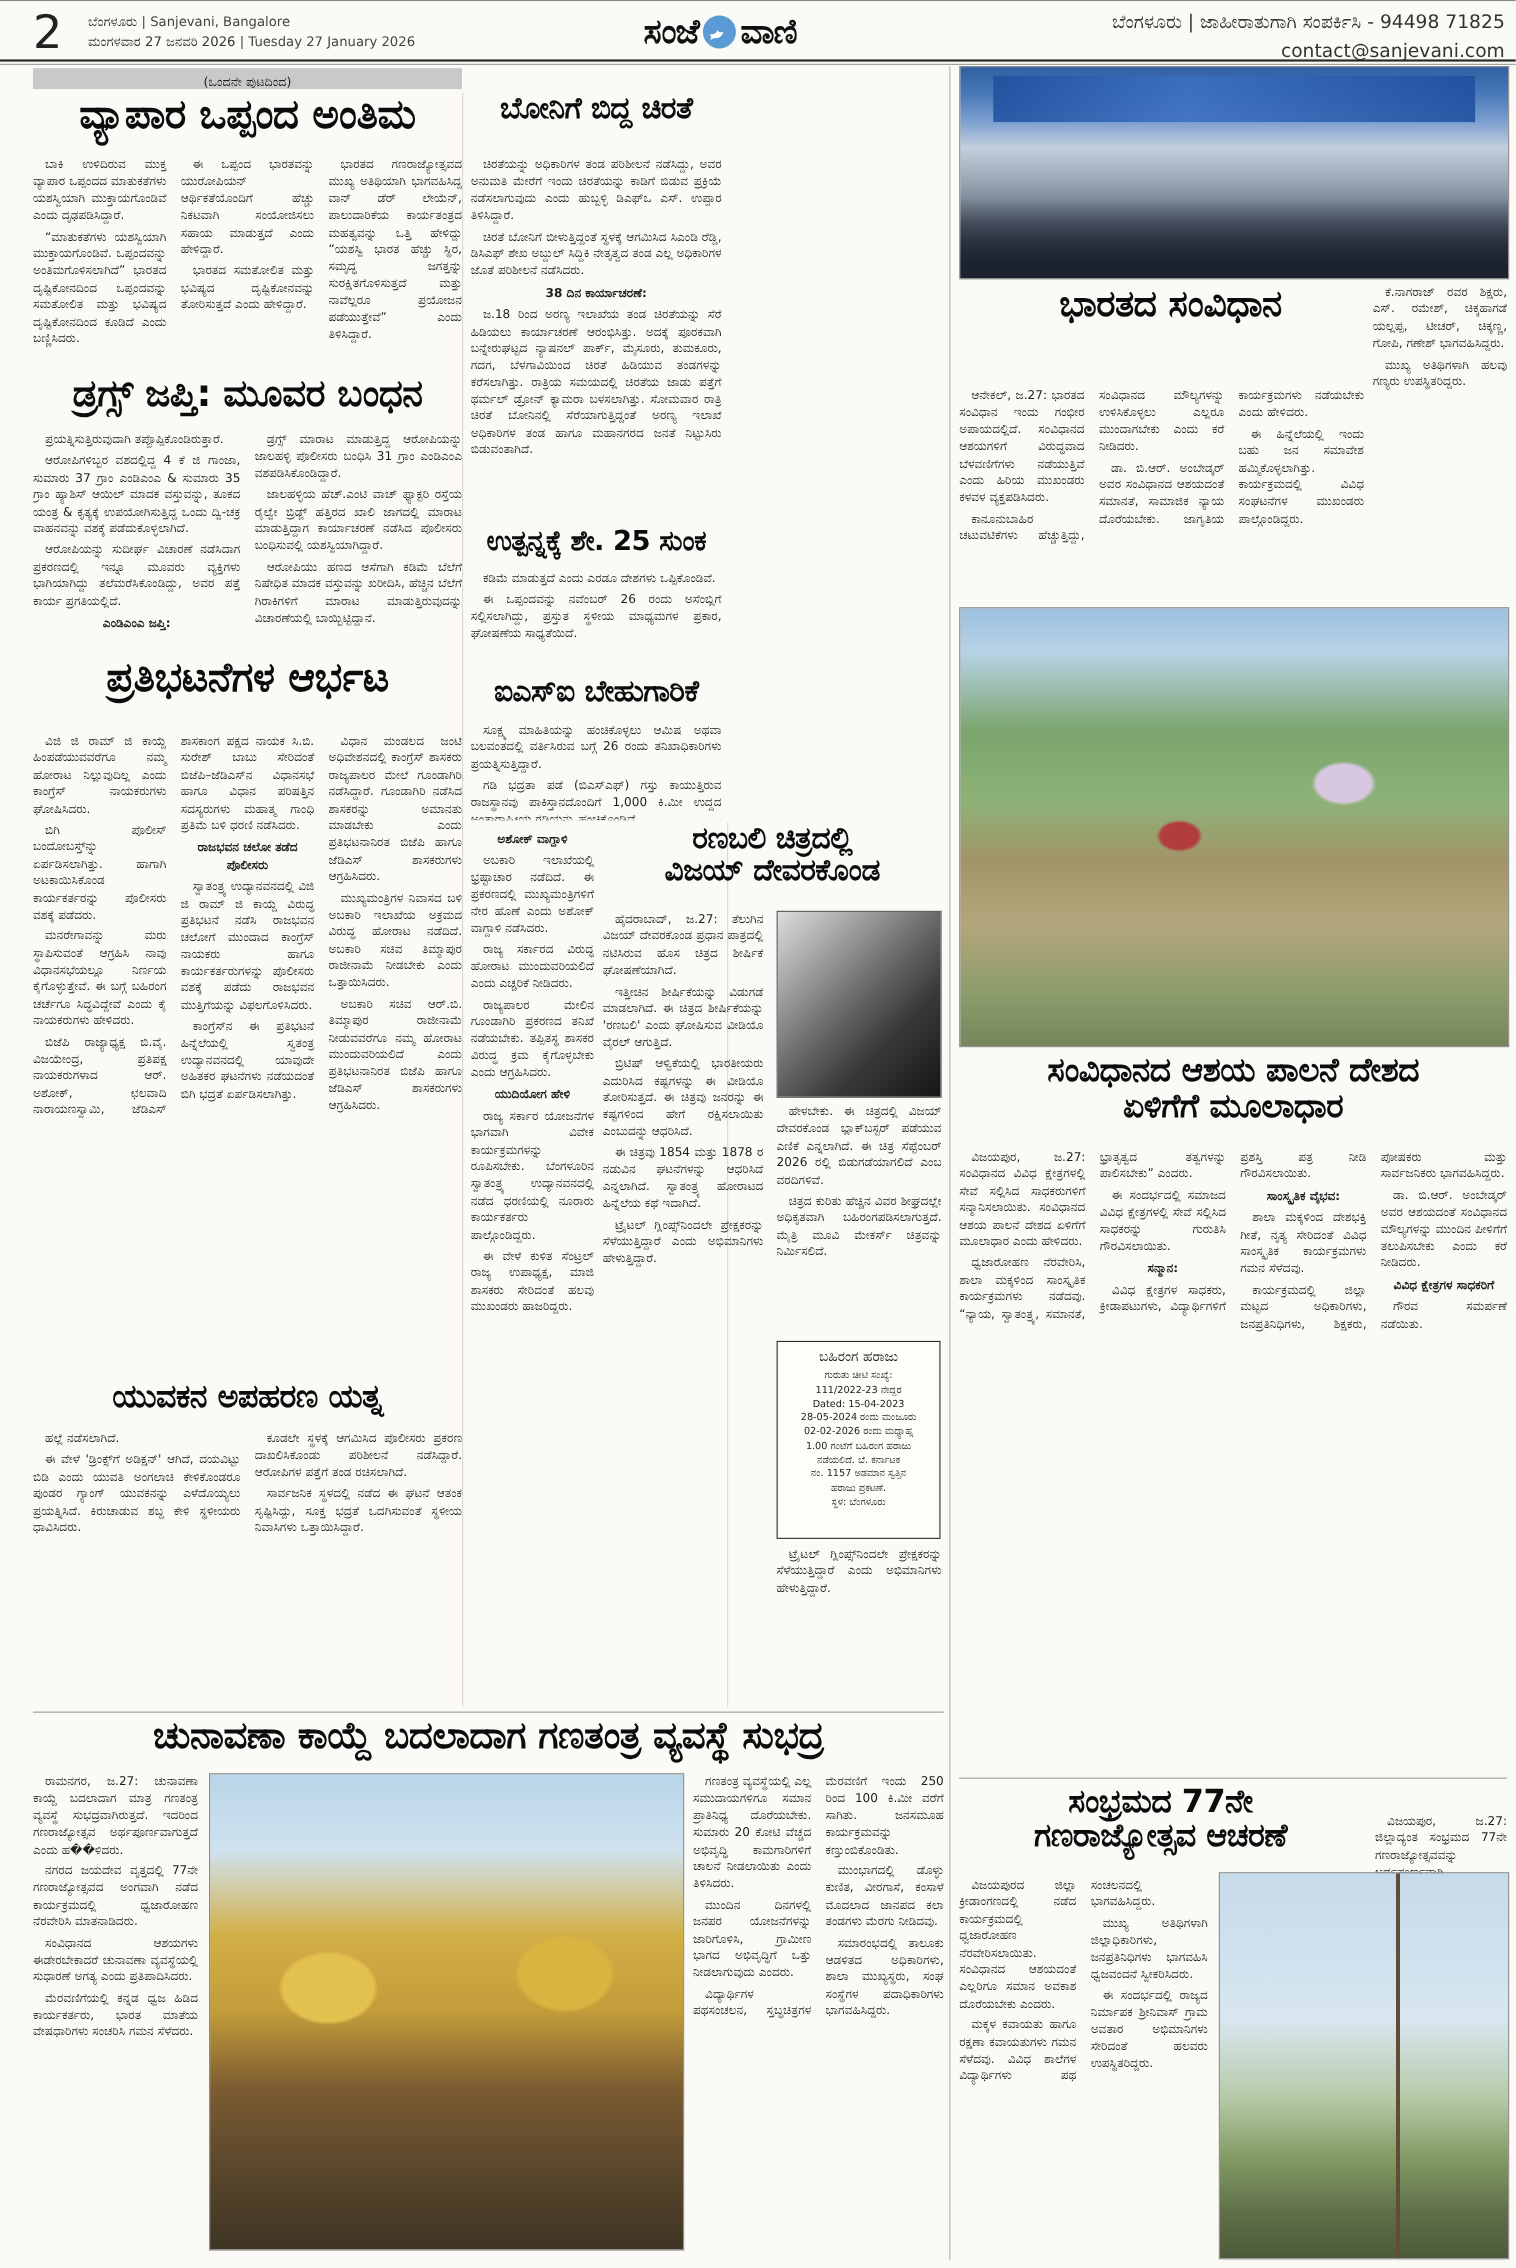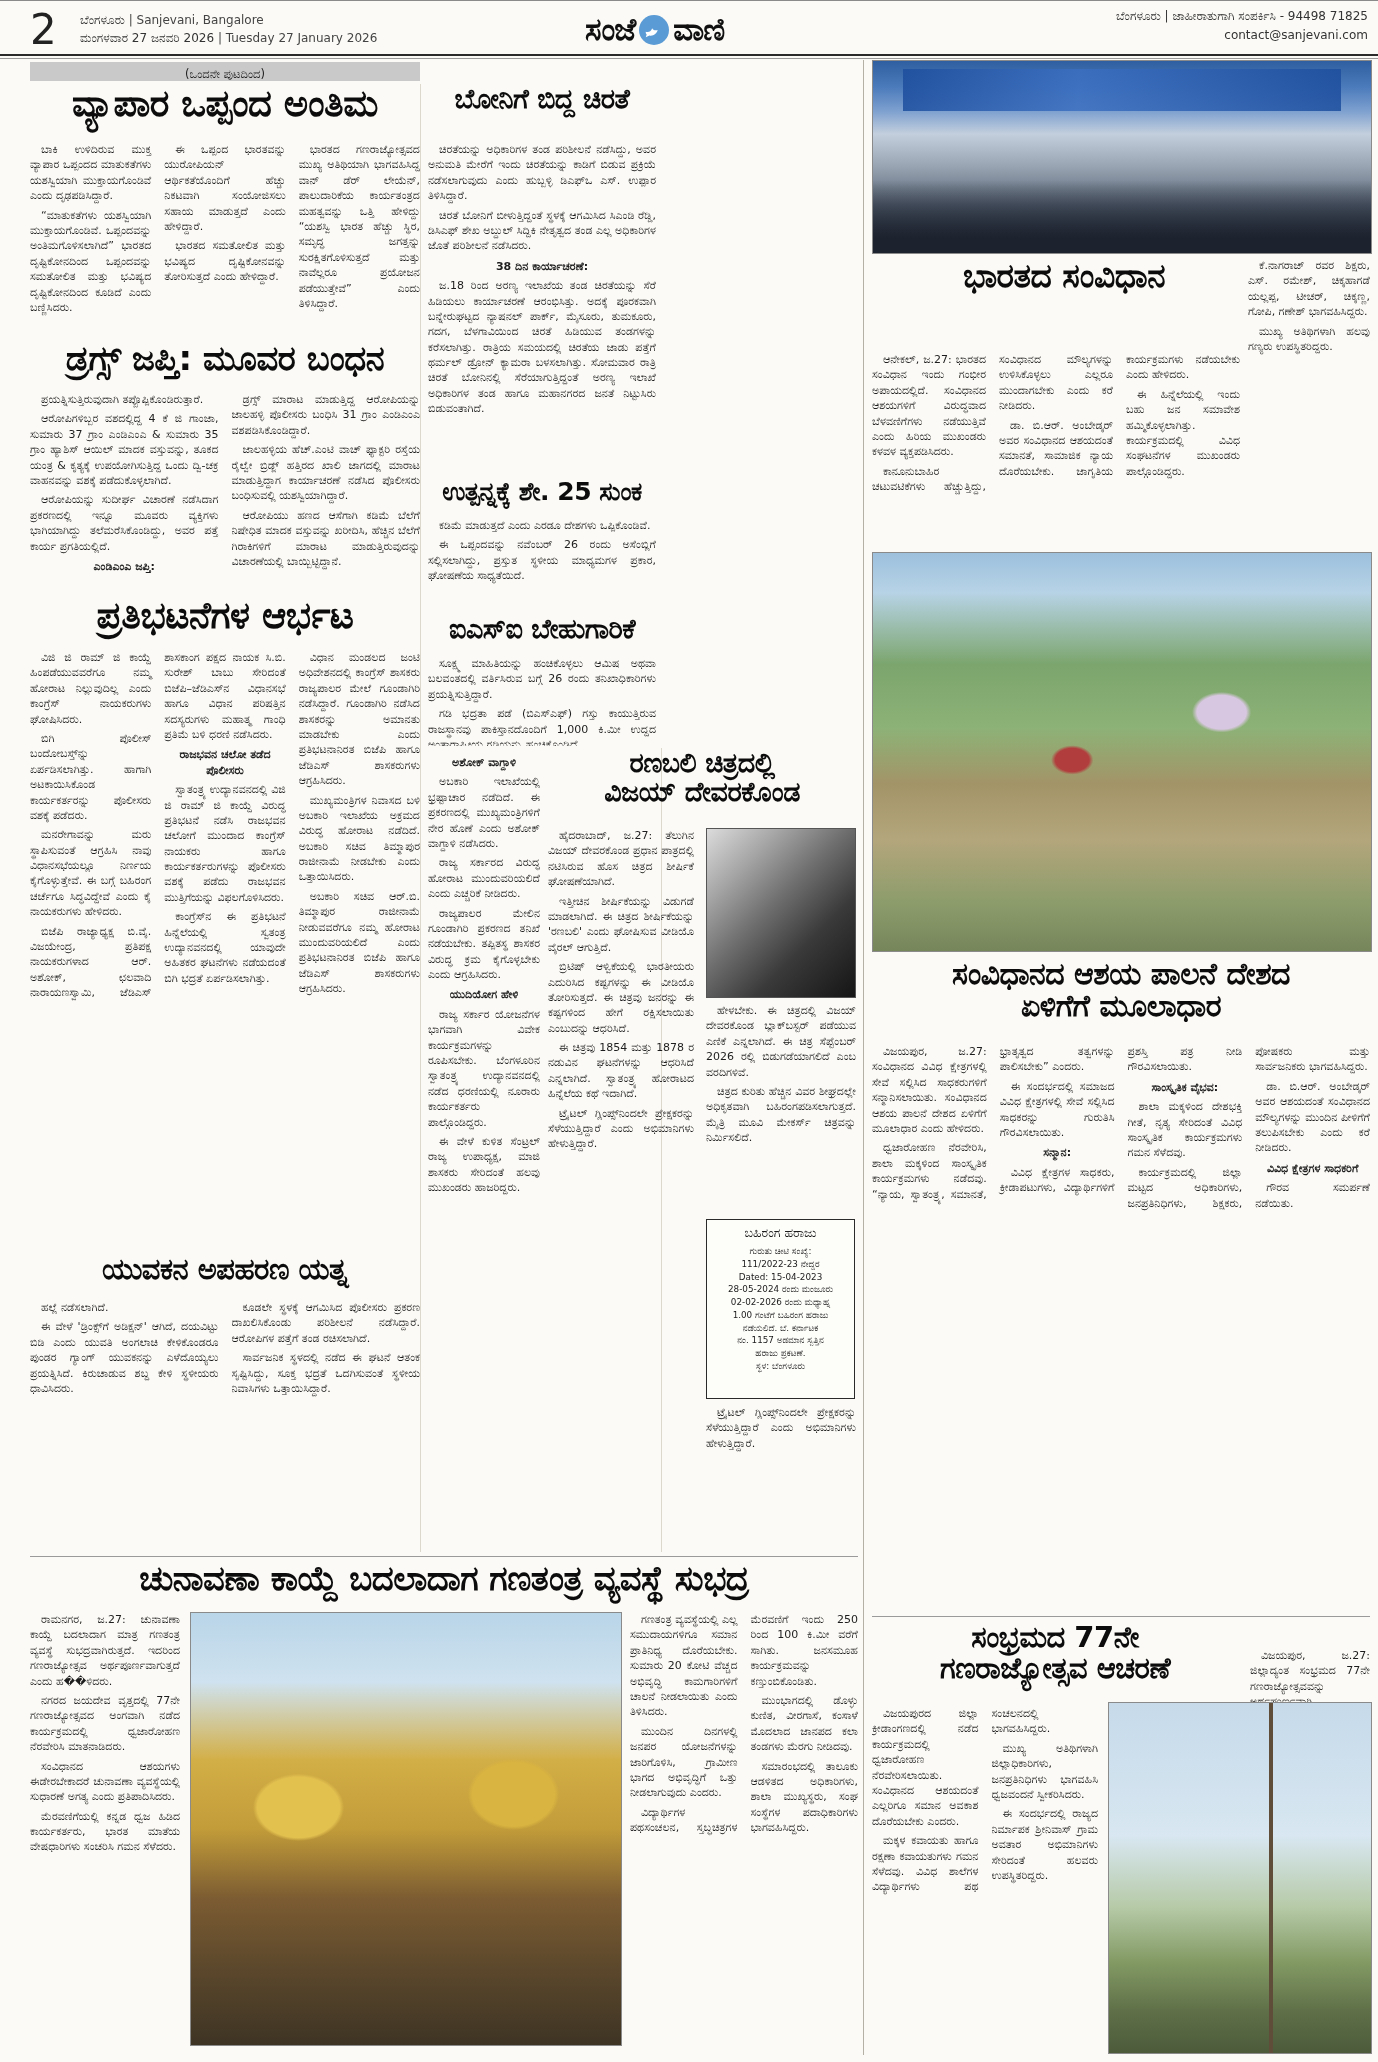--- a/index.html
+++ b/index.html
@@ -12,21 +12,21 @@
   .abs{position:absolute;}
   .rule-h{position:absolute;background:#2a2a2a;height:2px;}
   .rule-h.thin{height:1px;background:#9a9a9a;}
   .rule-v{position:absolute;width:1px;background:#b5b0a6;}
   
   .pagenum{font-size:42px;font-weight:400;line-height:1;color:#222;}
   .hdr-small{font-size:12px;line-height:1.5;color:#333;}
   .hdr-small .en{color:#444;}
   .masthead{display:flex;align-items:center;gap:4px;font-weight:800;font-size:31px;letter-spacing:-1px;color:#101010;}
   .logo-circ{width:30px;height:30px;border-radius:50%;background:#5b9bd5;display:flex;align-items:center;justify-content:center;}
-  .contact{font-size:12px;text-align:right;line-height:1.6;color:#333;}
+  .contact{font-size:17px;text-align:right;line-height:1.6;color:#333;}
   
   .strip{background:#c9c9c9;color:#222;font-size:11.5px;display:flex;align-items:flex-end;justify-content:center;}
   .headline{font-weight:800;text-align:center;color:#0c0c0c;letter-spacing:-0.5px;line-height:1.08;}
   .headline .ln{display:block;}
   
   .col-text{font-size:11px;line-height:1.4;text-align:justify;color:#1d1d1d;overflow:hidden;}
   .col-text p{margin:0 0 4px;text-indent:11px;}
   .col-text p.subhead{text-align:center;font-weight:bold;text-indent:0;margin:5px 0 4px;}
   .cols-2{column-count:2;column-gap:13px;}
   .cols-3{column-count:3;column-gap:13px;}
@@ -107,21 +107,21 @@
       <p>ಆರೋಪಿಯನ್ನು ಸುದೀರ್ಘ ವಿಚಾರಣೆ ನಡೆಸಿದಾಗ ಪ್ರಕರಣದಲ್ಲಿ ಇನ್ನೂ ಮೂವರು ವ್ಯಕ್ತಿಗಳು ಭಾಗಿಯಾಗಿದ್ದು ತಲೆಮರೆಸಿಕೊಂಡಿದ್ದು, ಅವರ ಪತ್ತೆ ಕಾರ್ಯ ಪ್ರಗತಿಯಲ್ಲಿದೆ.</p>
       <p class="subhead">ಎಂಡಿಎಂಎ ಜಪ್ತಿ:</p>
       <p>ಡ್ರಗ್ಸ್ ಮಾರಾಟ ಮಾಡುತ್ತಿದ್ದ ಆರೋಪಿಯನ್ನು ಜಾಲಹಳ್ಳಿ ಪೊಲೀಸರು ಬಂಧಿಸಿ 31 ಗ್ರಾಂ ಎಂಡಿಎಂಎ ವಶಪಡಿಸಿಕೊಂಡಿದ್ದಾರೆ.</p>
       <p>ಜಾಲಹಳ್ಳಿಯ ಹೆಚ್.ಎಂಟಿ ವಾಚ್ ಫ್ಯಾಕ್ಟರಿ ರಸ್ತೆಯ ರೈಲ್ವೇ ಬ್ರಿಡ್ಜ್ ಹತ್ತಿರದ ಖಾಲಿ ಜಾಗದಲ್ಲಿ ಮಾರಾಟ ಮಾಡುತ್ತಿದ್ದಾಗ ಕಾರ್ಯಾಚರಣೆ ನಡೆಸಿದ ಪೊಲೀಸರು ಬಂಧಿಸುವಲ್ಲಿ ಯಶಸ್ವಿಯಾಗಿದ್ದಾರೆ.</p>
       <p>ಆರೋಪಿಯು ಹಣದ ಆಸೆಗಾಗಿ ಕಡಿಮೆ ಬೆಲೆಗೆ ನಿಷೇಧಿತ ಮಾದಕ ವಸ್ತುವನ್ನು ಖರೀದಿಸಿ, ಹೆಚ್ಚಿನ ಬೆಲೆಗೆ ಗಿರಾಕಿಗಳಿಗೆ ಮಾರಾಟ ಮಾಡುತ್ತಿರುವುದನ್ನು ವಿಚಾರಣೆಯಲ್ಲಿ ಬಾಯ್ಬಿಟ್ಟಿದ್ದಾನೆ.</p>
     </div>
 </div>
 
 <div class="abs" style="left:30px;top:596px;width:390px;">
   <div class="headline" style="font-size:37px;height:50px;">ಪ್ರತಿಭಟನೆಗಳ ಆರ್ಭಟ</div>
-  <div class="col-text cols-3" style="height:598px;margin-top:4px;">
+  <div class="col-text cols-3" style="height:598px;margin-top:20px;">
       <p>ವಿಜಿ ಜಿ ರಾಮ್ ಜಿ ಕಾಯ್ದೆ ಹಿಂಪಡೆಯುವವರೆಗೂ ನಮ್ಮ ಹೋರಾಟ ನಿಲ್ಲುವುದಿಲ್ಲ ಎಂದು ಕಾಂಗ್ರೆಸ್ ನಾಯಕರುಗಳು ಘೋಷಿಸಿದರು.</p>
       <p>ಬಿಗಿ ಪೊಲೀಸ್ ಬಂದೋಬಸ್ತ್‌ನ್ನು ಏರ್ಪಡಿಸಲಾಗಿತ್ತು. ಹಾಗಾಗಿ ಅಟಕಾಯಿಸಿಕೊಂಡ ಕಾರ್ಯಕರ್ತರನ್ನು ಪೊಲೀಸರು ವಶಕ್ಕೆ ಪಡೆದರು.</p>
       <p>ಮನರೇಗಾವನ್ನು ಮರು ಸ್ಥಾಪಿಸುವಂತೆ ಆಗ್ರಹಿಸಿ ನಾವು ವಿಧಾನಸಭೆಯಲ್ಲೂ ನಿರ್ಣಯ ಕೈಗೊಳ್ಳುತ್ತೇವೆ. ಈ ಬಗ್ಗೆ ಬಹಿರಂಗ ಚರ್ಚೆಗೂ ಸಿದ್ಧವಿದ್ದೇವೆ ಎಂದು ಕೈ ನಾಯಕರುಗಳು ಹೇಳಿದರು.</p>
       <p>ಬಿಜೆಪಿ ರಾಜ್ಯಾಧ್ಯಕ್ಷ ಬಿ.ವೈ. ವಿಜಯೇಂದ್ರ, ಪ್ರತಿಪಕ್ಷ ನಾಯಕರುಗಳಾದ ಆರ್. ಅಶೋಕ್, ಛಲವಾದಿ ನಾರಾಯಣಸ್ವಾಮಿ, ಜೆಡಿಎಸ್ ಶಾಸಕಾಂಗ ಪಕ್ಷದ ನಾಯಕ ಸಿ.ಬಿ. ಸುರೇಶ್ ಬಾಬು ಸೇರಿದಂತೆ ಬಿಜೆಪಿ–ಜೆಡಿಎಸ್‌ನ ವಿಧಾನಸಭೆ ಹಾಗೂ ವಿಧಾನ ಪರಿಷತ್ತಿನ ಸದಸ್ಯರುಗಳು ಮಹಾತ್ಮ ಗಾಂಧಿ ಪ್ರತಿಮೆ ಬಳಿ ಧರಣಿ ನಡೆಸಿದರು.</p>
       <p class="subhead">ರಾಜಭವನ ಚಲೋ ತಡೆದ ಪೊಲೀಸರು</p>
       <p>ಸ್ವಾತಂತ್ರ್ಯ ಉದ್ಯಾನವನದಲ್ಲಿ ವಿಜಿ ಜಿ ರಾಮ್ ಜಿ ಕಾಯ್ದೆ ವಿರುದ್ಧ ಪ್ರತಿಭಟನೆ ನಡೆಸಿ ರಾಜಭವನ ಚಲೋಗೆ ಮುಂದಾದ ಕಾಂಗ್ರೆಸ್ ನಾಯಕರು ಹಾಗೂ ಕಾರ್ಯಕರ್ತರುಗಳನ್ನು ಪೊಲೀಸರು ವಶಕ್ಕೆ ಪಡೆದು ರಾಜಭವನ ಮುತ್ತಿಗೆಯನ್ನು ವಿಫಲಗೊಳಿಸಿದರು.</p>
       <p>ಕಾಂಗ್ರೆಸ್‌ನ ಈ ಪ್ರತಿಭಟನೆ ಹಿನ್ನೆಲೆಯಲ್ಲಿ ಸ್ವತಂತ್ರ ಉದ್ಯಾನವನದಲ್ಲಿ ಯಾವುದೇ ಅಹಿತಕರ ಘಟನೆಗಳು ನಡೆಯದಂತೆ ಬಿಗಿ ಭದ್ರತೆ ಏರ್ಪಡಿಸಲಾಗಿತ್ತು.</p>
       <p>ವಿಧಾನ ಮಂಡಲದ ಜಂಟಿ ಅಧಿವೇಶನದಲ್ಲಿ ಕಾಂಗ್ರೆಸ್ ಶಾಸಕರು ರಾಜ್ಯಪಾಲರ ಮೇಲೆ ಗೂಂಡಾಗಿರಿ ನಡೆಸಿದ್ದಾರೆ. ಗೂಂಡಾಗಿರಿ ನಡೆಸಿದ ಶಾಸಕರನ್ನು ಅಮಾನತು ಮಾಡಬೇಕು ಎಂದು ಪ್ರತಿಭಟನಾನಿರತ ಬಿಜೆಪಿ ಹಾಗೂ ಜೆಡಿಎಸ್ ಶಾಸಕರುಗಳು ಆಗ್ರಹಿಸಿದರು.</p>
       <p>ಮುಖ್ಯಮಂತ್ರಿಗಳ ನಿವಾಸದ ಬಳಿ ಅಬಕಾರಿ ಇಲಾಖೆಯ ಅಕ್ರಮದ ವಿರುದ್ಧ ಹೋರಾಟ ನಡೆದಿದೆ. ಅಬಕಾರಿ ಸಚಿವ ತಿಮ್ಮಾಪುರ ರಾಜೀನಾಮೆ ನೀಡಬೇಕು ಎಂದು ಒತ್ತಾಯಿಸಿದರು.</p>
       <p>ಅಬಕಾರಿ ಸಚಿವ ಆರ್.ಬಿ. ತಿಮ್ಮಾಪುರ ರಾಜೀನಾಮೆ ನೀಡುವವರೆಗೂ ನಮ್ಮ ಹೋರಾಟ ಮುಂದುವರಿಯಲಿದೆ ಎಂದು ಪ್ರತಿಭಟನಾನಿರತ ಬಿಜೆಪಿ ಹಾಗೂ ಜೆಡಿಎಸ್ ಶಾಸಕರುಗಳು ಆಗ್ರಹಿಸಿದರು.</p>

